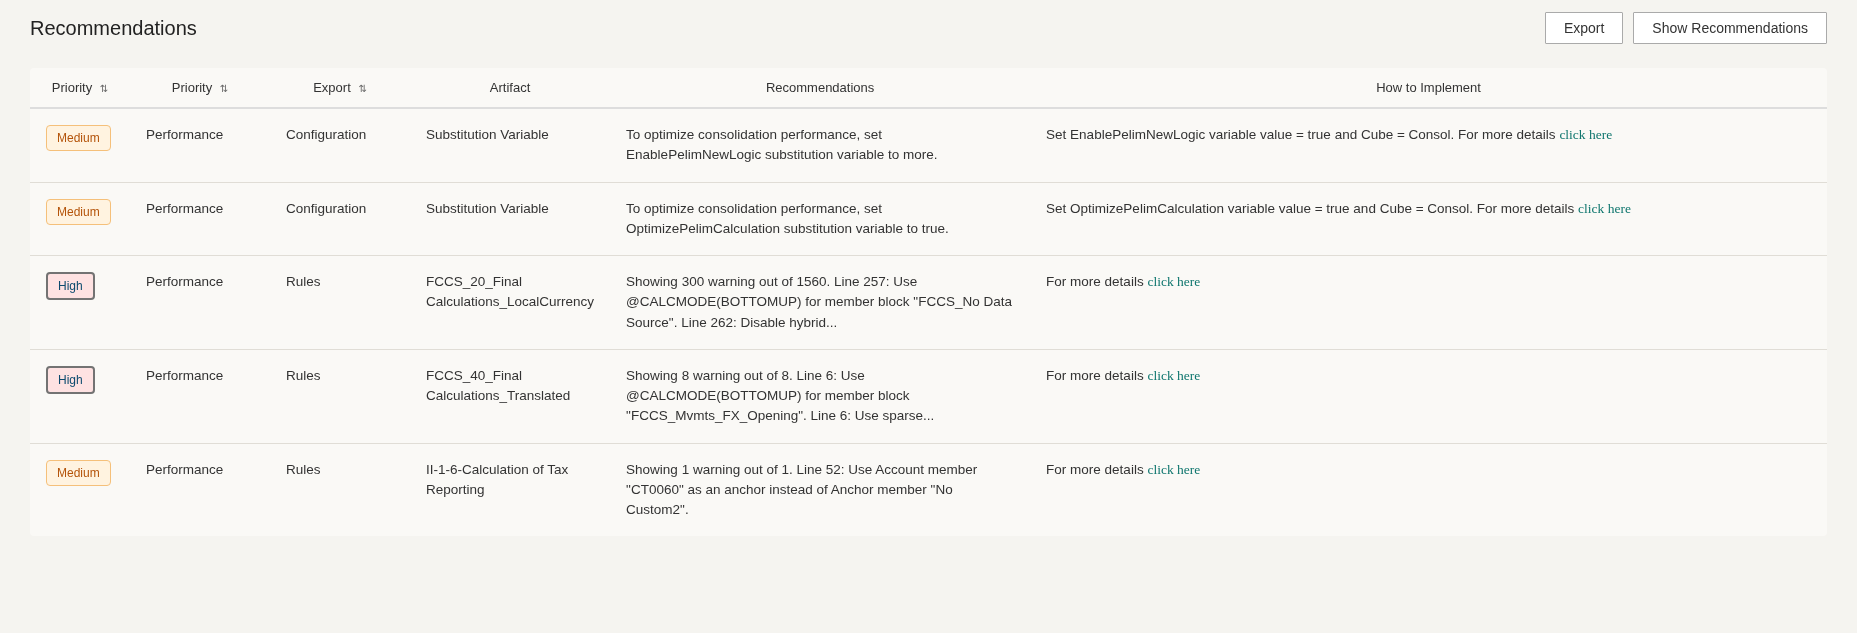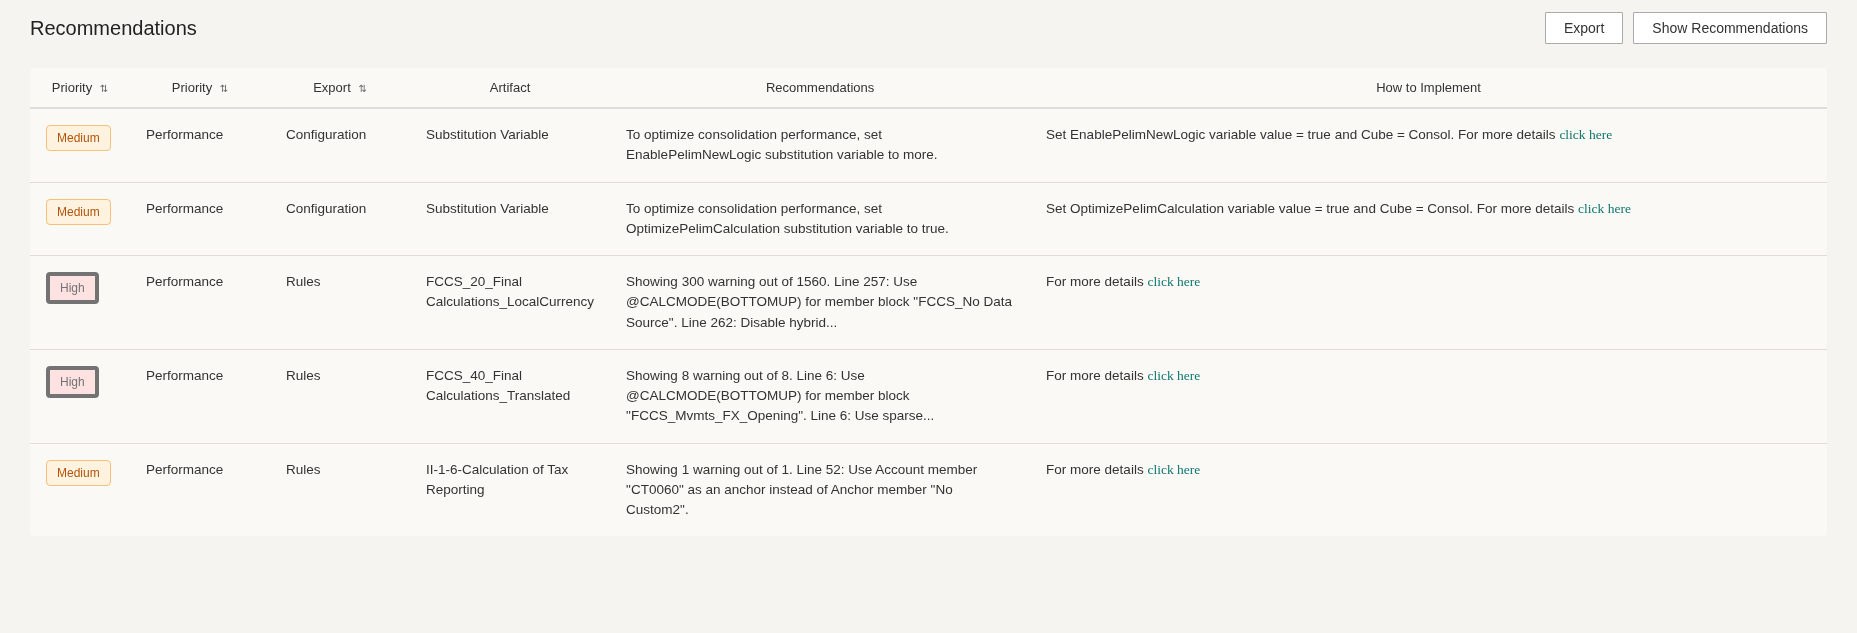--- a/index.html
+++ b/index.html
@@ -84,22 +84,22 @@
       font-weight: 500;
       white-space: nowrap;
     }
     .badge-medium {
       background: #fff3e0;
       color: #b45309;
       border: 1px solid #f5c07a;
     }
     .badge-high {
       background: #fee2e2;
-      color: #737373;
-      border: 4px solid #737373;
+      color: #0c4a6e;
+      border: 2px solid #737373;
     }
     .link-blue {
       color: #0f766e;
       cursor: pointer;
       text-decoration: none;
       font-family: Liberation Serif, serif;
     }
     .col-priority { width: 100px; }
     .col-category { width: 140px; }
     .col-module { width: 140px; }

